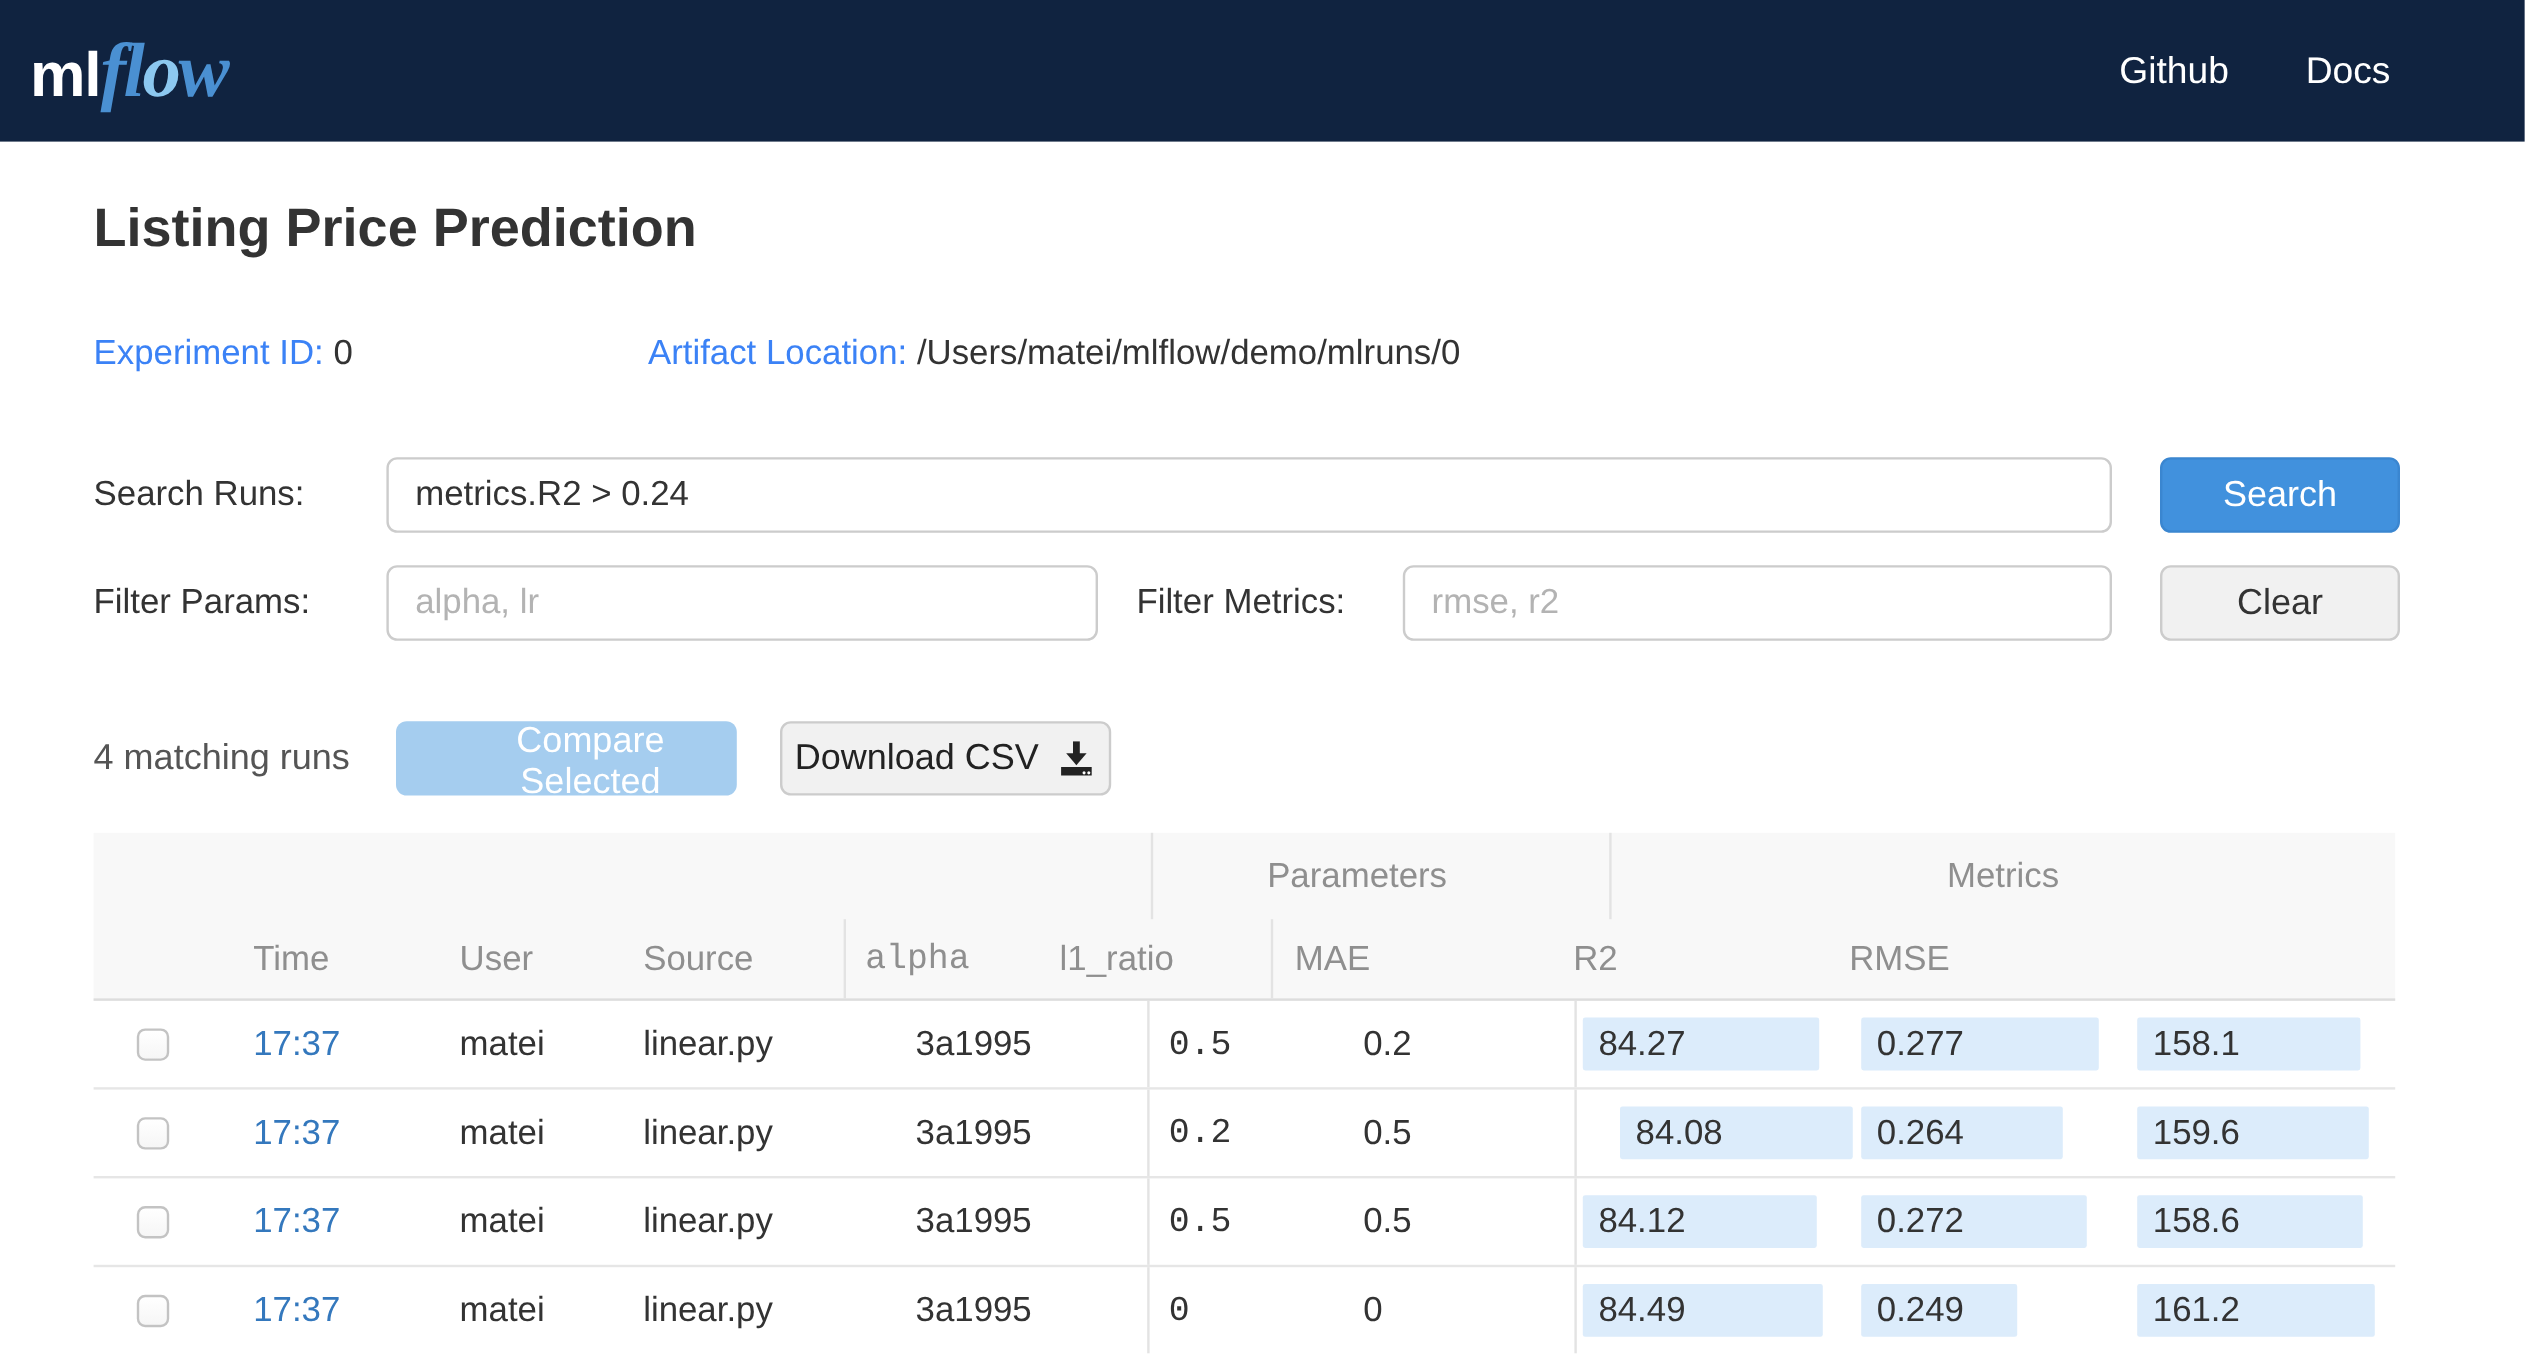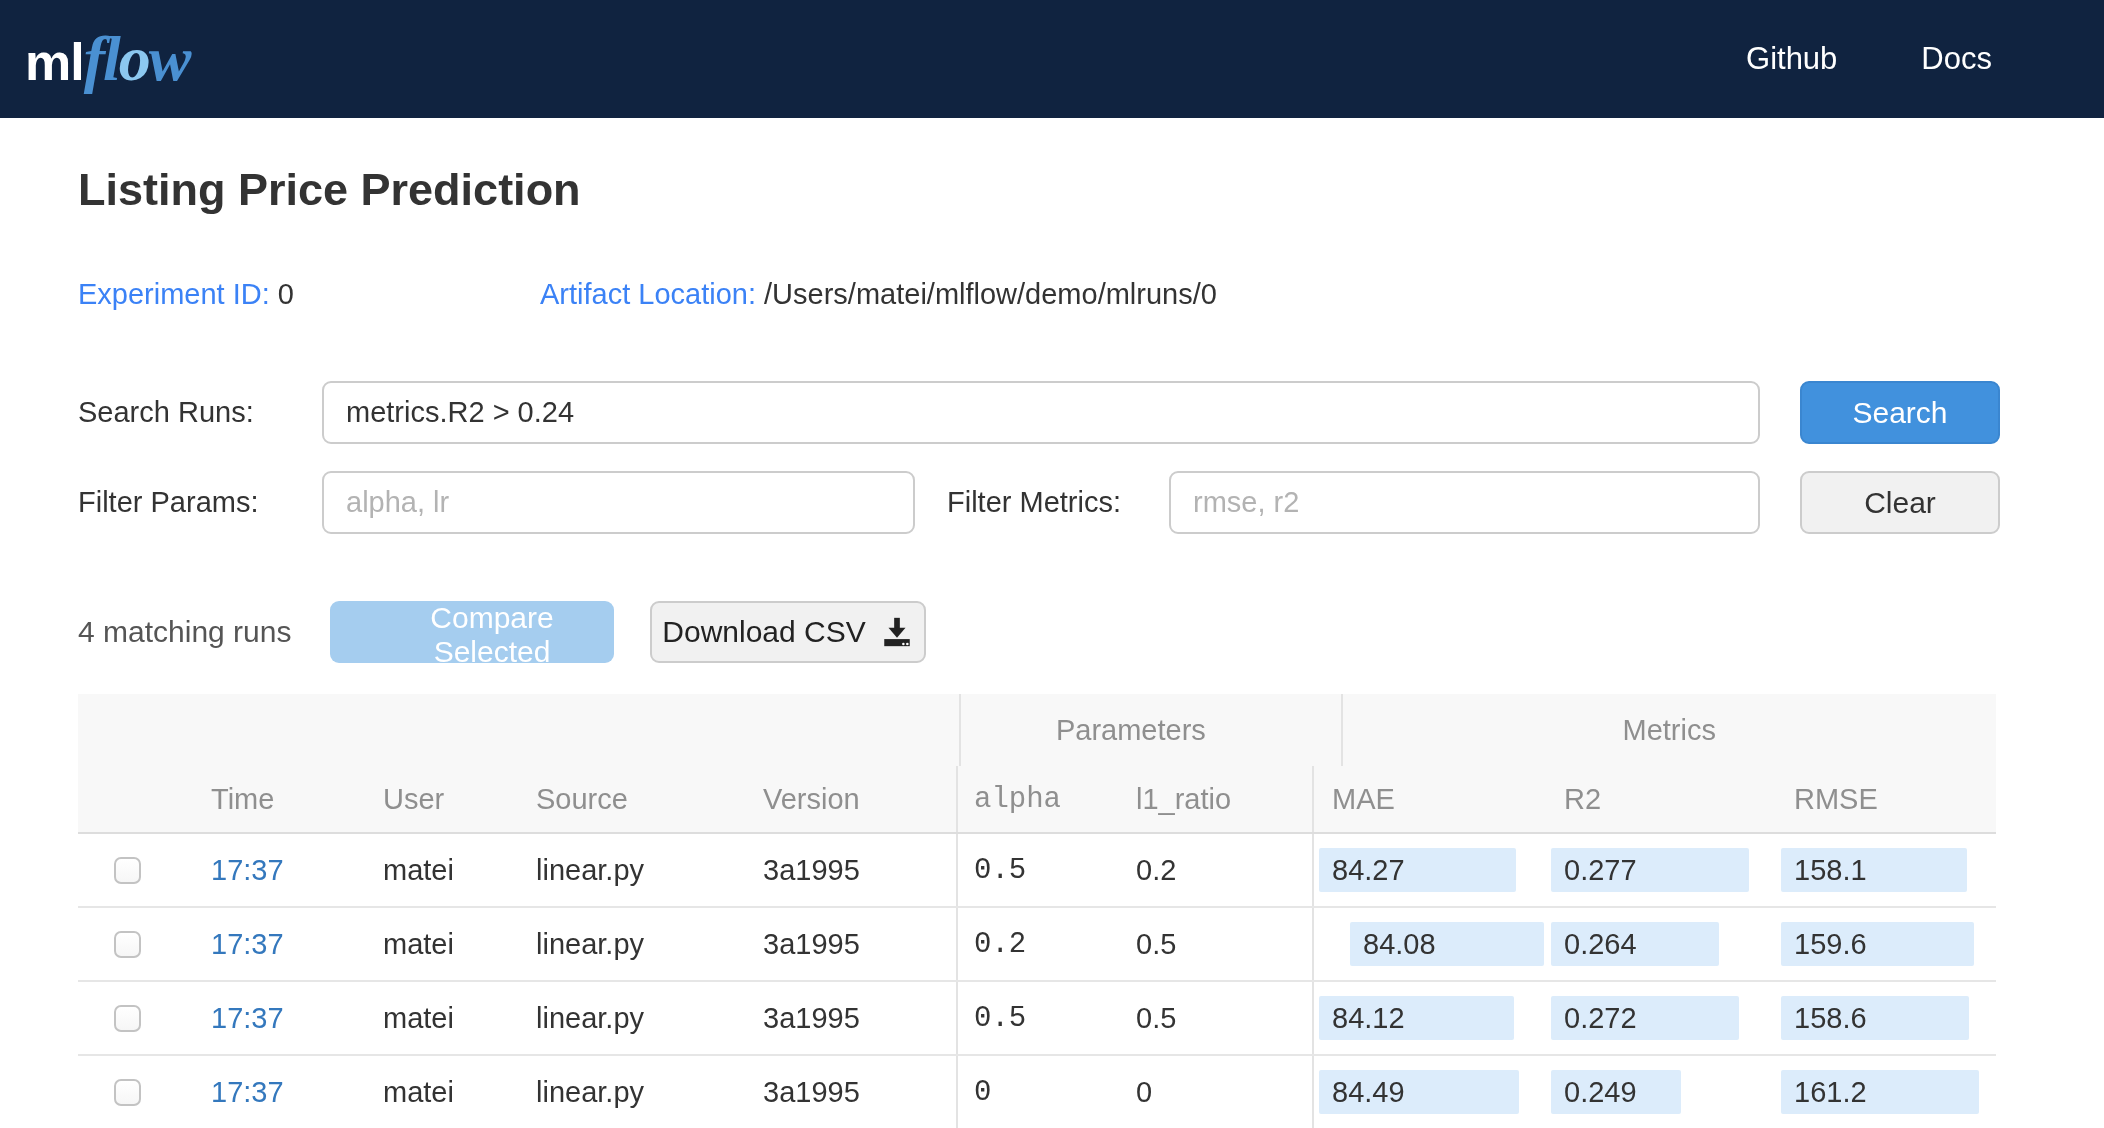--- a/index.html
+++ b/index.html
@@ -6,21 +6,21 @@
   html,body { width:2104px; height:1128px; overflow:hidden; background:#fff;
               font-family:"Liberation Sans", sans-serif; color:#333; }
 
   
   .navbar { height:118px; background:#102340; display:flex; align-items:center; }
   .logo { margin-left:25px; display:flex; align-items:baseline; cursor:pointer;text-align:center; }
   .logo-ml { color:#fff; font-size:52px; font-weight:bold; letter-spacing:-1px; }
   .logo-flow { font-family:"Liberation Serif", serif; font-style:italic; font-weight:bold;
                font-size:64px; color:#4a90d2; letter-spacing:-2px; }
   .logo-o { color:#8cc8f0; }
-  .nav-links { margin-left:auto; margin-right:112px; display:flex; gap:84px; }
+  .nav-links { margin-left:auto; margin-right:112px; display:flex; gap:64px; }
   .nav-link { color:#fff; font-size:31px; text-decoration:none; cursor:pointer; }
 
   
   .container { margin:0 78px 0 78px; width:1922px; }
   .page-title { margin-top:46px; font-size:45px; font-weight:bold; color:#333; }
 
   .exp-row { margin-top:62px; display:flex; font-size:29px; }
   .exp-id-block { width:462px; }
   .label-gray { color:#3b82f6; }
   .value-dark { color:#333; }
@@ -143,21 +143,20 @@
       <div class="grow">
         <div class="g-spacer"></div>
         <div class="g-params">Parameters</div>
         <div class="g-metrics">Metrics</div>
       </div>
       <div class="hrow">
         <div class="cell c-check"></div>
         <div class="cell c-time">Time</div>
         <div class="cell c-user">User</div>
         <div class="cell c-source">Source</div>
-        <div class="cell c-version">Version</div>
         <div class="cell c-alpha sec-start">alpha</div>
         <div class="cell c-l1">l1_ratio</div>
         <div class="cell c-mae sec-start hpad-m">MAE</div>
         <div class="cell c-r2 hpad-m">R2</div>
         <div class="cell c-rmse hpad-m">RMSE</div>
       </div>
     </div>
     <div>
         <div class="trow">
           <div class="cell c-check">

